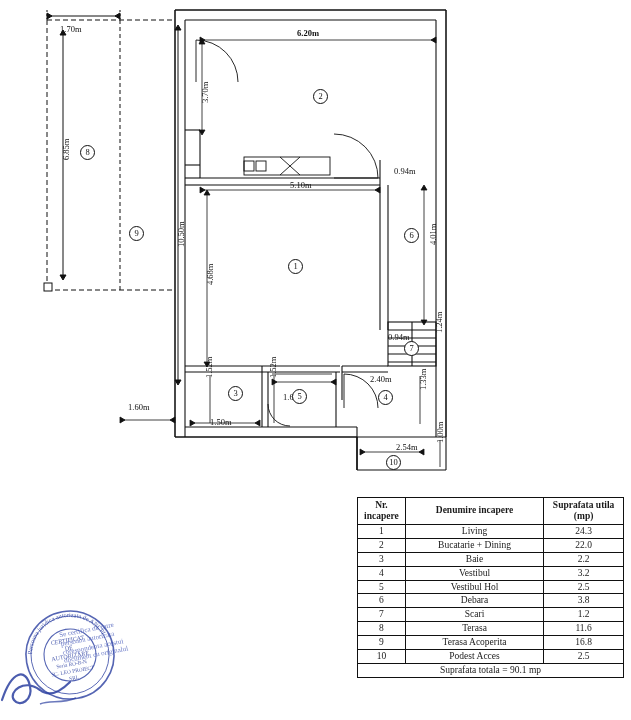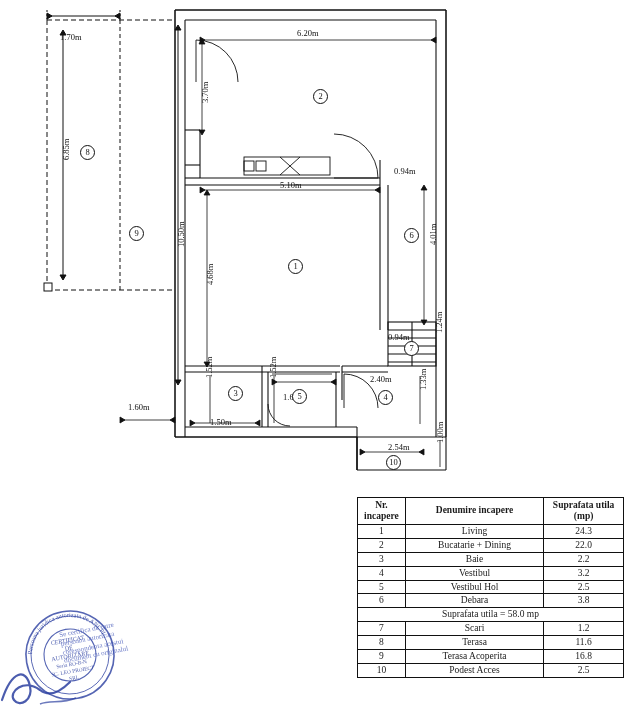--- a/index.html
+++ b/index.html
@@ -252,39 +252,39 @@
     <line x1="440" y1="440" x2="440" y2="467"></line>
 
     <line x1="420" y1="376" x2="420" y2="424"></line>
 
     <line x1="210" y1="376" x2="210" y2="423"></line>
     <line x1="274" y1="376" x2="274" y2="423"></line>
   </g>
 </svg>
 
 <div id="dim-layer">
-  <span class="dim-label" style="left:60px;top:24px;margin-top:8px;">1.70m</span>
-  <span class="dim-label" style="left:297px;top:28px;">6.20m</span>
+  <span class="dim-label" style="left:60px;top:24px;">1.70m</span>
+  <span class="dim-label" style="left:297px;top:28px;font-weight:bold;">6.20m</span>
   <span class="dim-label vert" style="left:200px;top:103px;">3.70m</span>
   <span class="dim-label vert" style="left:61px;top:160px;">6.85m</span>
   <span class="dim-label vert" style="left:176px;top:247px;">10.50m</span>
-  <span class="dim-label" style="left:260px;top:180px;padding-left:20px;">5.10m</span>
+  <span class="dim-label" style="left:270px;top:180px;padding-left:20px;">5.10m</span>
   <span class="dim-label" style="left:394px;top:166px;">0.94m</span>
   <span class="dim-label vert" style="left:428px;top:245px;">4.01m</span>
   <span class="dim-label vert" style="left:205px;top:285px;">4.68m</span>
   <span class="dim-label" style="left:388px;top:332px;">0.94m</span>
   <span class="dim-label vert" style="left:434px;top:333px;">1.24m</span>
   <span class="dim-label" style="left:283px;top:380px;margin-top:12px;">1.65m</span>
   <span class="dim-label" style="left:370px;top:374px;">2.40m</span>
   <span class="dim-label vert" style="left:204px;top:378px;">1.52m</span>
   <span class="dim-label vert" style="left:268px;top:378px;">1.52m</span>
   <span class="dim-label vert" style="left:418px;top:390px;">1.33m</span>
   <span class="dim-label" style="left:128px;top:402px;">1.60m</span>
   <span class="dim-label" style="left:210px;top:417px;">1.50m</span>
-  <span class="dim-label" style="left:388px;top:442px;">2.54m</span>
+  <span class="dim-label" style="left:396px;top:442px;">2.54m</span>
   <span class="dim-label vert" style="left:435px;top:443px;">1.00m</span>
 </div>
 
 <div id="marker-layer">
   <span class="room-num" style="left:288px;top:259px;">1</span>
   <span class="room-num" style="left:313px;top:89px;">2</span>
   <span class="room-num" style="left:228px;top:386px;">3</span>
   <span class="room-num" style="left:378px;top:390px;">4</span>
   <span class="room-num" style="left:292px;top:389px;">5</span>
   <span class="room-num" style="left:404px;top:228px;">6</span>
@@ -332,42 +332,42 @@
       <tr>
         <td class="num">5</td>
         <td>Vestibul Hol</td>
         <td>2.5</td>
       </tr>
       <tr>
         <td class="num">6</td>
         <td>Debara</td>
         <td>3.8</td>
       </tr>
-      <tr class="sum-row">
-        <td colspan="3">Suprafata utila = 58.0 mp</td>
-      </tr>
       <tr>
         <td class="num">7</td>
         <td>Scari</td>
         <td>1.2</td>
       </tr>
       <tr>
         <td class="num">8</td>
         <td>Terasa</td>
         <td>11.6</td>
       </tr>
       <tr>
         <td class="num">9</td>
         <td>Terasa Acoperita</td>
         <td>16.8</td>
       </tr>
       <tr>
         <td class="num">10</td>
         <td>Podest Acces</td>
         <td>2.5</td>
+      </tr>
+      <tr class="sum-row">
+        <td colspan="3">Suprafata totala = 90.1 mp</td>
       </tr>
     </tbody>
   </table>
 </div>
 
 <svg class="stamp" id="stamp-round" viewBox="0 0 120 110">
   <g transform="rotate(-10 60 55)">
     <circle cx="60" cy="55" r="44" fill="none" stroke="#2b3fa0" stroke-width="1.6" opacity=".8"></circle>
     <circle cx="60" cy="55" r="39" fill="none" stroke="#2b3fa0" stroke-width="0.9" opacity=".8"></circle>
     <circle cx="60" cy="55" r="26" fill="none" stroke="#2b3fa0" stroke-width="1.1" opacity=".8"></circle>

